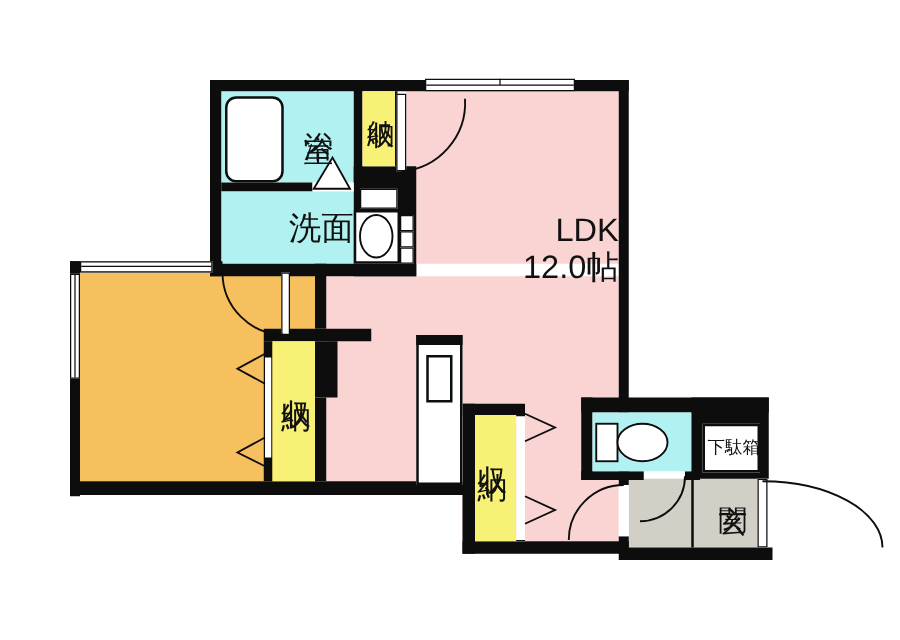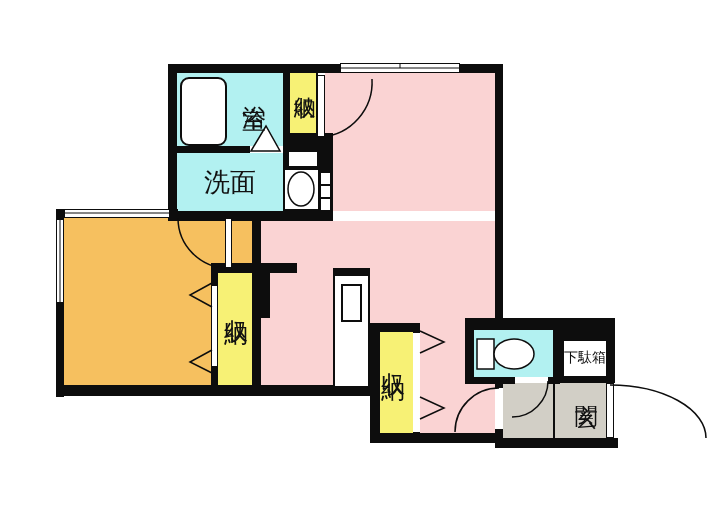--- a/index.html
+++ b/index.html
@@ -8,21 +8,21 @@
   .abs{position:absolute;box-sizing:border-box;}
   .wall{background:#0d0d0d;}
   .pink{background:#fad3d3;}
   .cyan{background:#b2f1f1;}
   .orange{background:#f6c05f;}
   .yellow{background:#f7f175;}
   .gray{background:#d2cfc6;}
   .fixture{background:#ffffff;border:2px solid #0d0d0d;}
   .label{color:#111;font-weight:500;line-height:1.12;white-space:nowrap;}
   .vtext{writing-mode:vertical-rl;text-orientation:upright;}
-  .hcenter{text-align:center;}
+  .hcenter{text-align:right;}
   svg{position:absolute;left:0;top:0;}
 </style>
 </head>
 <body>
 
 <div id="plan">
 
   <div class="abs pink" style="left:325px;top:73px;width:170px;height:138px;"></div>
   <div class="abs pink" style="left:261px;top:221px;width:234px;height:109px;"></div>
   <div class="abs pink" style="left:261px;top:318px;width:109px;height:67px;"></div>
@@ -126,20 +126,22 @@
     <line x1="60" y1="220" x2="60" y2="302" stroke="#0d0d0d" stroke-width="1"></line>
   </svg>
 
   <div class="abs label vtext" style="left:240px;top:86px;font-size:24px;letter-spacing:2px;">浴室</div>
 
   <div class="abs label vtext" style="left:292px;top:79px;font-size:22px;">収納</div>
 
   <div class="abs label hcenter" style="left:177px;top:168px;width:106px;font-size:26px;">洗面</div>
 
   <div class="abs label hcenter" style="left:333px;top:170px;width:162px;font-size:26px;">
+    <div>LDK</div>
+    <div>12.0帖</div>
   </div>
 
 
   <div class="abs label vtext" style="left:222px;top:300px;font-size:24px;letter-spacing:3px;">収納</div>
 
   <div class="abs label vtext" style="left:379px;top:353px;font-size:24px;letter-spacing:6px;">収納</div>
 
   <div class="abs label hcenter" style="left:562px;top:350px;width:46px;font-size:14px;">下駄箱</div>
 
   <div class="abs label vtext" style="left:573px;top:386px;font-size:23px;letter-spacing:1px;">玄関</div>

